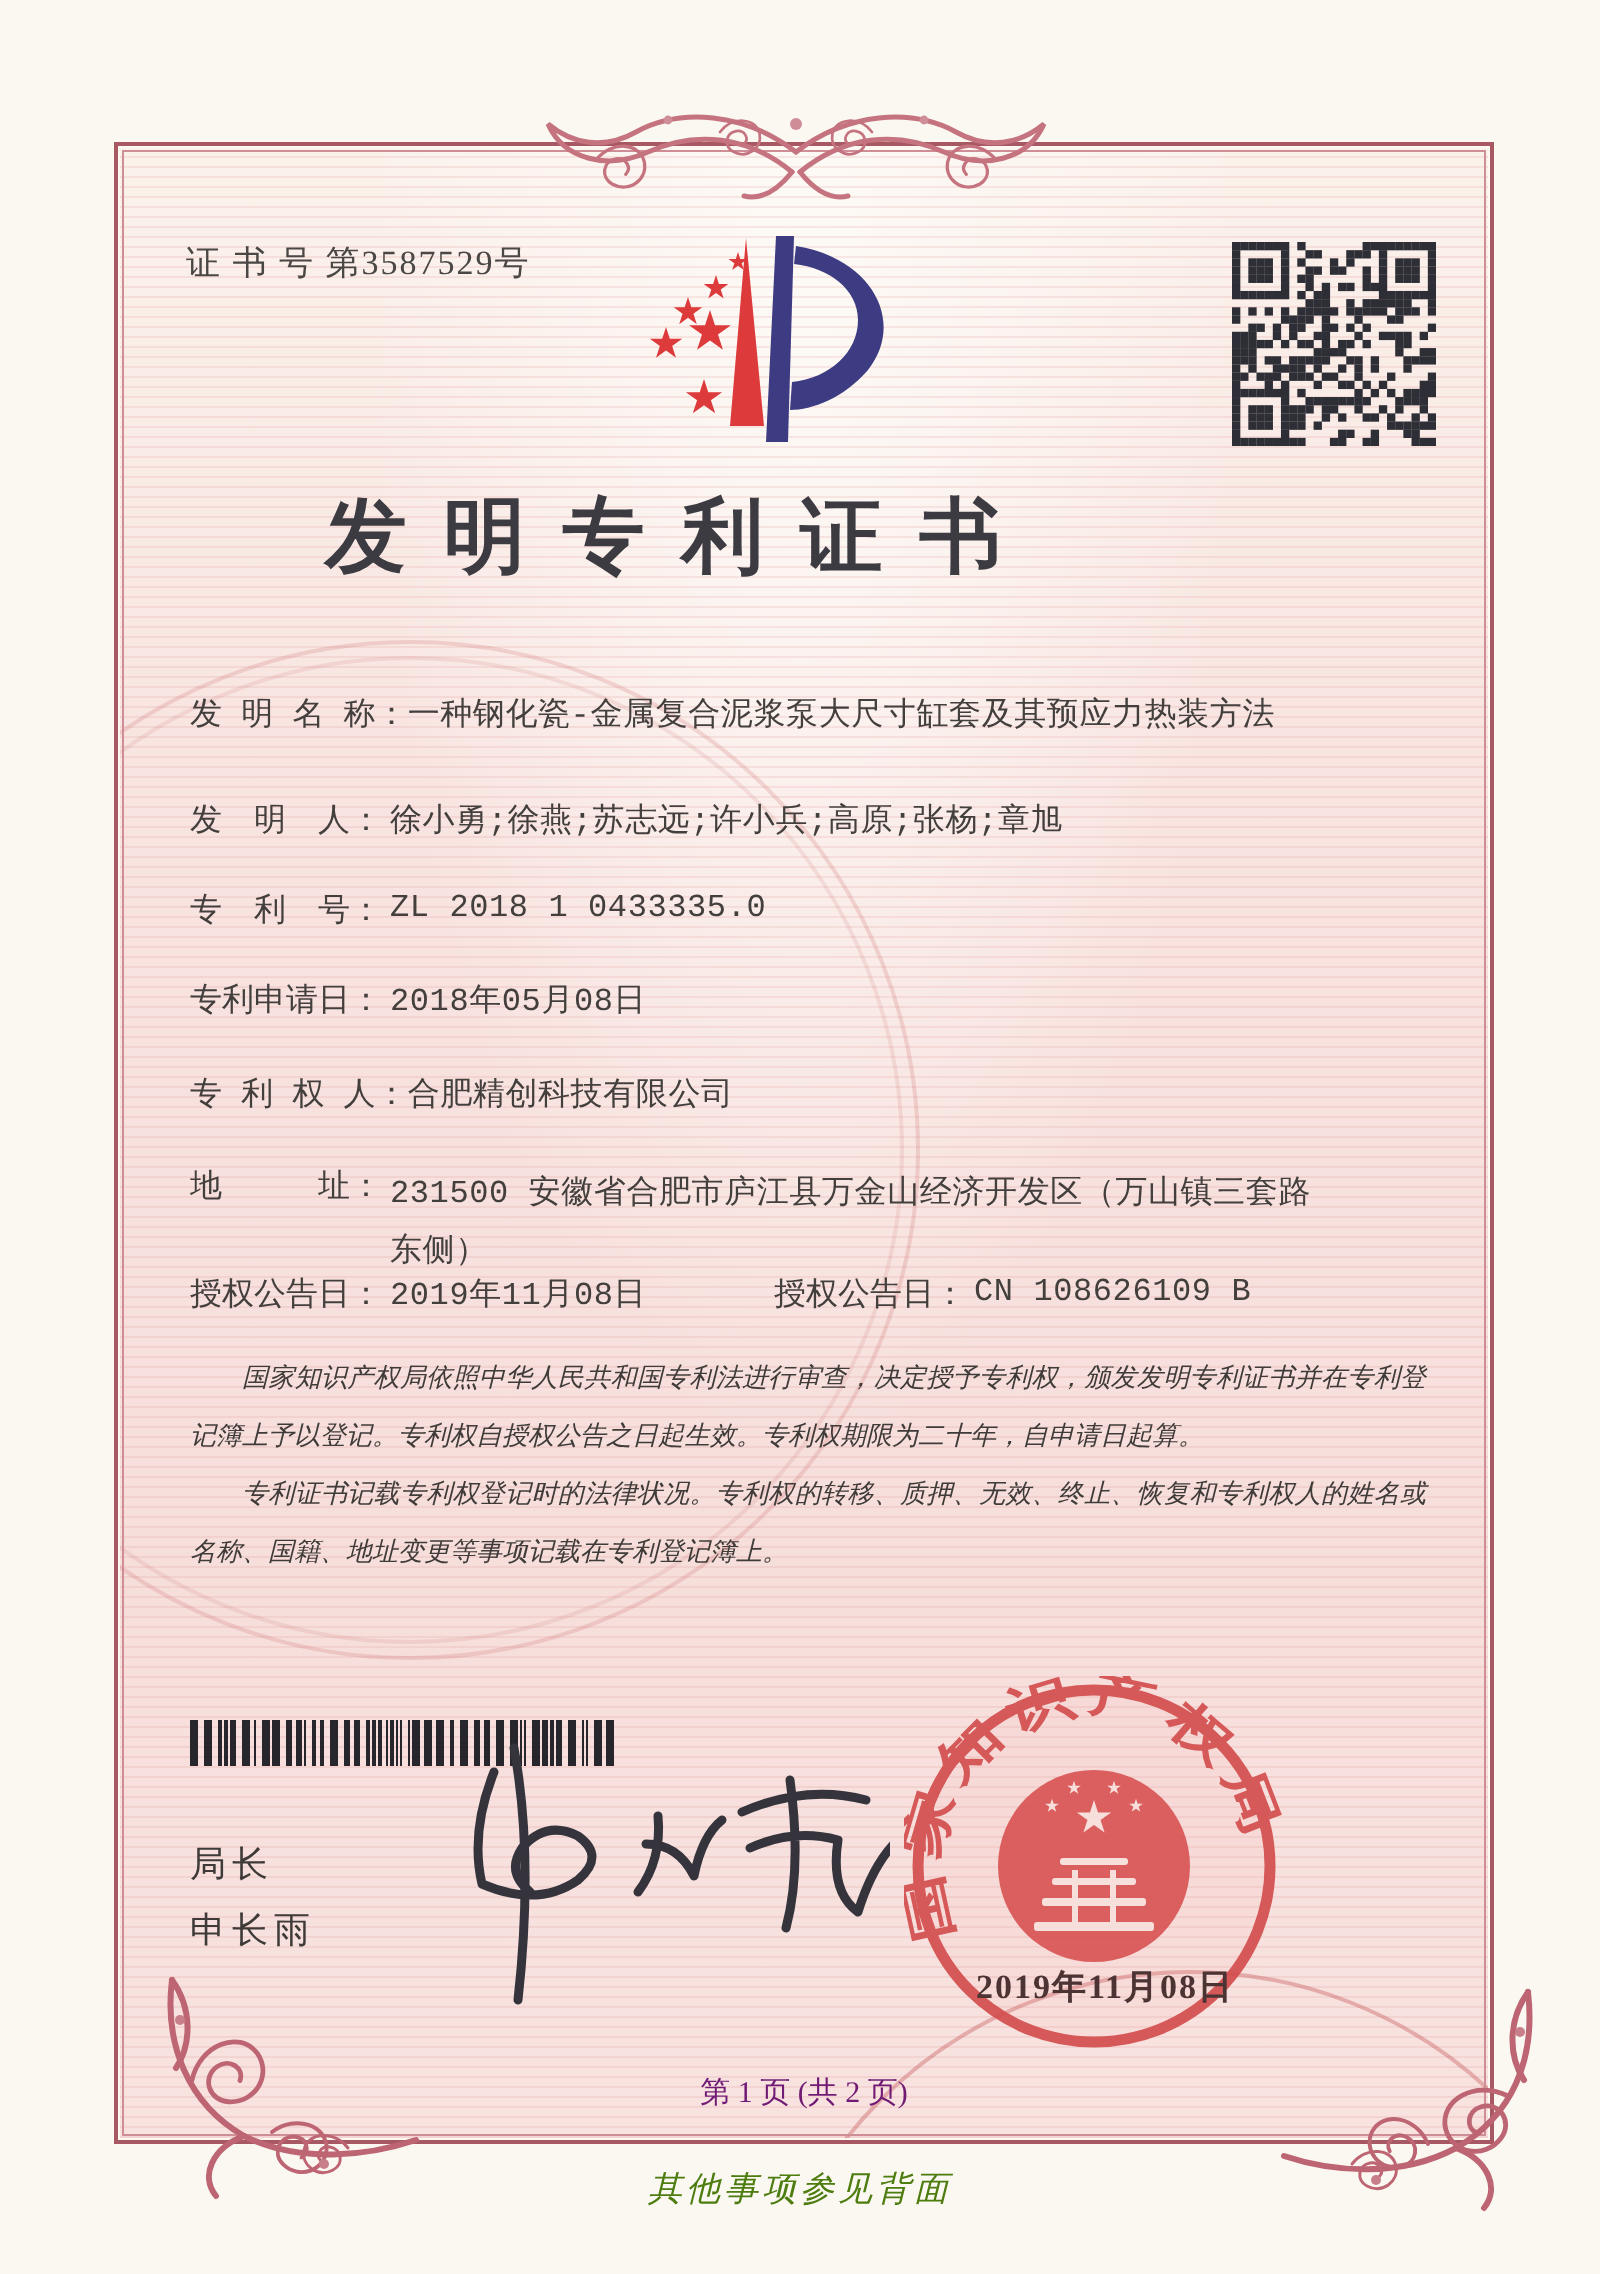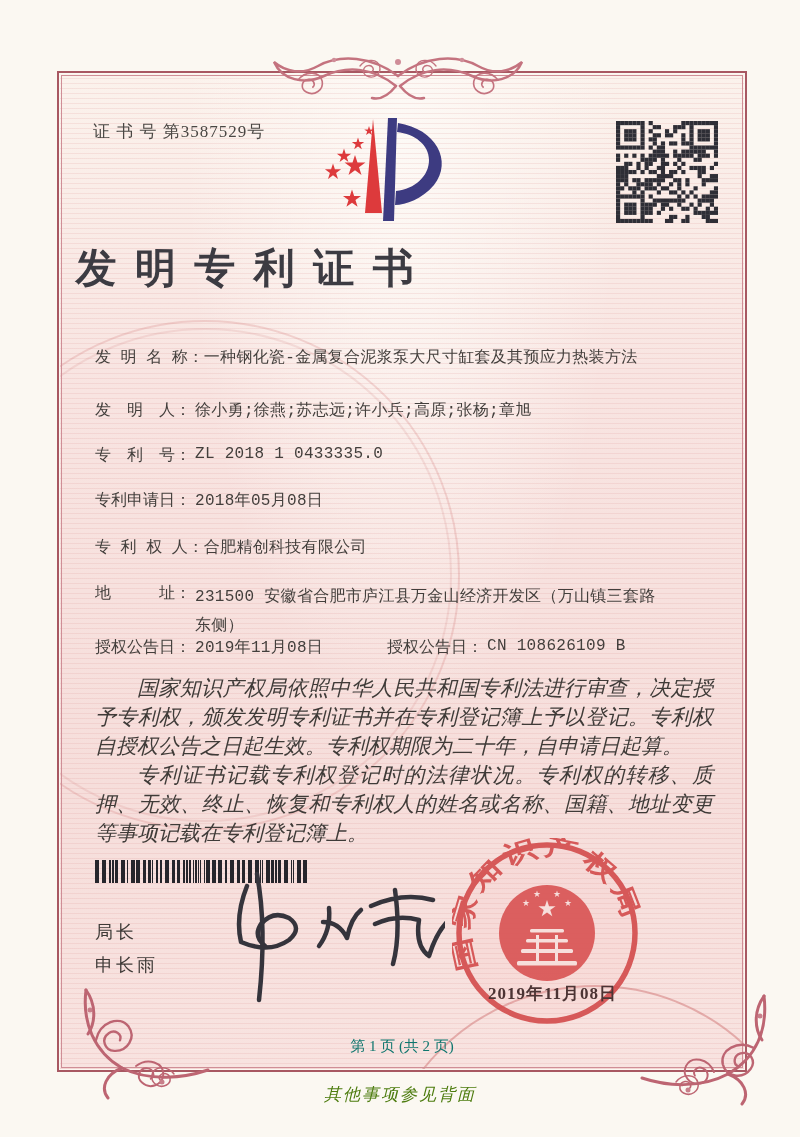--- a/index.html
+++ b/index.html
@@ -21,46 +21,46 @@
   .gcirc.c1 { left:-110px; top:246px; width:510px; height:510px; }
   .gcirc.c1b{ left:-102px; top:254px; width:494px; height:494px; border-color:rgba(203,105,105,.15); }
   .gcirc.c2 { left:315px; top:911px; width:440px; height:440px; border-color:rgba(198,90,90,.4); }
 
   .orn { position:absolute; color:#c97f8b; }
 
   
   .cert-no { position:absolute; left:93px; top:120px; font-size:17px; color:#4a4744; letter-spacing:1px; }
   .logo { position:absolute; left:322px; top:113px; }
   .qr { position:absolute; left:616px; top:121px; }
-  .title { position:absolute; left:57px; top:241px; width:549px; 
+  .title { position:absolute; left:57px; top:241px; width:549px; text-align:center;
            font-size:41px; font-weight:600; color:#3c3b42; letter-spacing:.45em; text-indent:.45em; }
 
   
   .fields { position:absolute; left:95px; top:347px; width:620px; font-size:16px; color:#433f3c; }
   .row { position:absolute; left:0; display:flex; align-items:flex-start; width:620px;font-family:Liberation Mono, monospace; }
   .row .lab { flex:0 0 100px; white-space:pre; }
   .row .val { letter-spacing:.3px; }
   .row.addr .val { max-width:472px; line-height:29px; }
   .pair2 { position:absolute; left:292px; top:0; display:flex; }
   .pair2 .lab { flex:0 0 100px; white-space:pre; }
 
   
-  .paras { position:absolute; left:95px; top:674px; width:618px; font-size:21px; color:#3f3b38;
+  .paras { position:absolute; left:95px; top:674px; width:618px; font-size:13px; color:#3f3b38;
            font-style:italic; }
   .paras p { text-indent:2em; line-height:29px; text-align:justify; }
 
   
   .barcode { position:absolute; left:95px; top:860px; }
   .director { position:absolute; left:95px; top:916px; font-size:18px; color:#3e3a37; letter-spacing:3px; line-height:33px; }
   .signature { position:absolute; left:195px; top:868px; }
   .seal { position:absolute; left:452px; top:838px; }
   .seal-date { position:absolute; left:488px; top:982px; font-size:17px; font-weight:600;
                color:#4c3434; letter-spacing:1px; }
   .page-info { position:absolute; left:57px; top:1037px; width:690px; text-align:center;
-               font-size:15px; color:#0f766e; }
+               font-size:15px; color:#701a75; }
   .back-note { position:absolute; left:0; top:1083px; width:800px; text-align:center;
                font-size:17px; font-style:italic; color:#4d7c0f; letter-spacing:2px; }
 </style>
 </head>
 <body>
 
 <div class="page">
 
   <div class="frame-bg">
     <div class="gcirc c1"></div>

